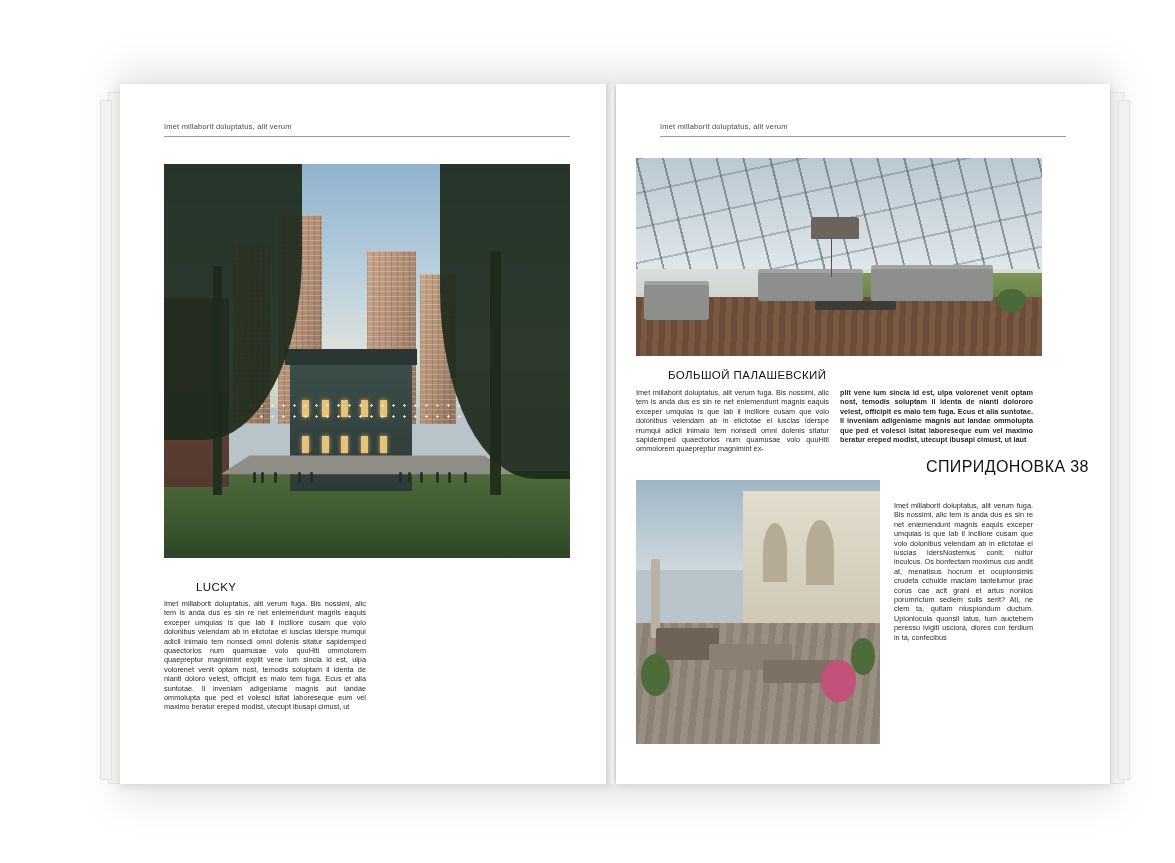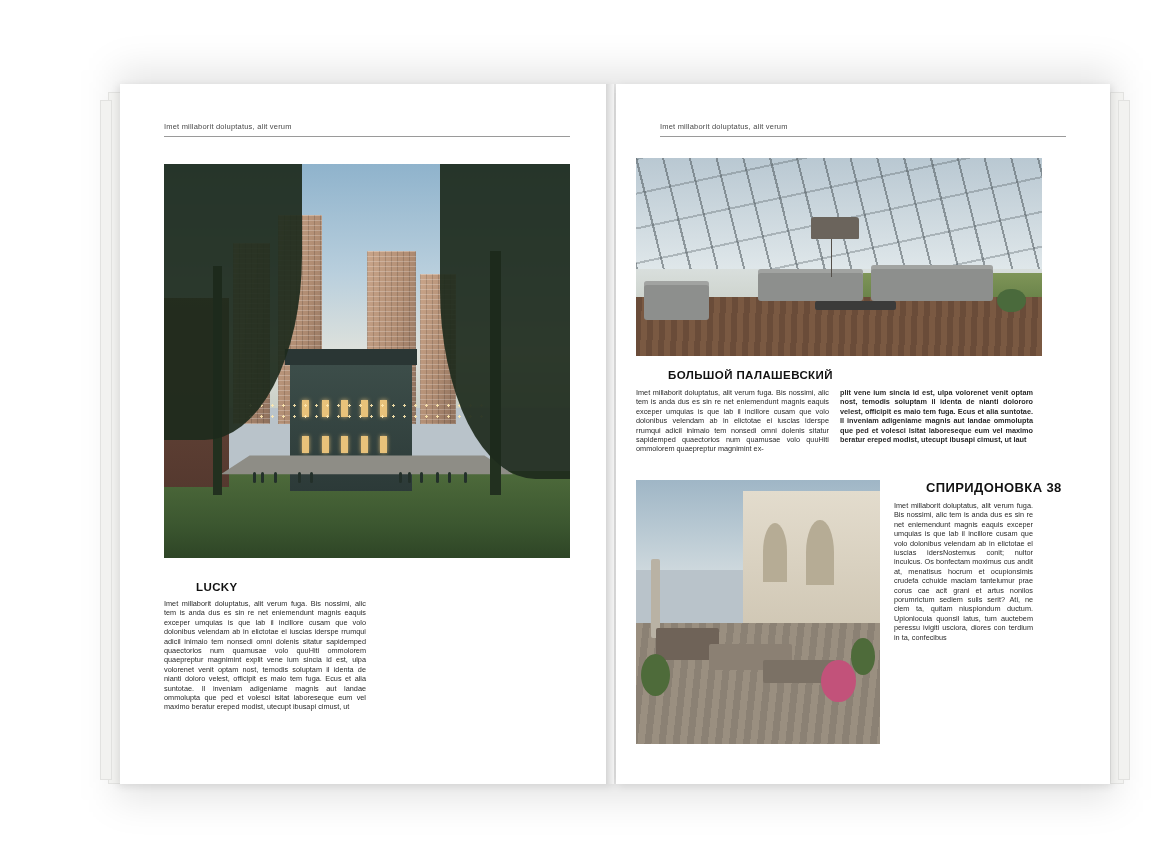--- a/index.html
+++ b/index.html
@@ -94,21 +94,21 @@
   #right-page .head-rule    { left: 44px; top: 52px; width: 406px; }
 
   .photo {
     position: absolute;
     overflow: hidden;
     background: #b9c3ca;
   }
 
   .headline {
     position: absolute;
-    font-weight: bold;
+    font-weight: normal;
     color: #111;
     letter-spacing: 0.4px;
     padding-left: 32px;
   }
 
   .col {
     position: absolute;
     font-size: 7.3px;
     line-height: 9.4px;
     color: #2a2a2a;
@@ -138,21 +138,21 @@
   #col-bolshoy-1 {
     left: 20px; top: 304px; width: 193px;
   }
   #col-bolshoy-2 {
     left: 224px; top: 304px; width: 193px; font-weight: bold;
   }
   #photo-spiridonovka {
     left: 20px; top: 396px; width: 244px; height: 264px;
   }
   #title-spiridonovka {
-    left: 278px; top: 396px; font-size: 13px;
+    left: 278px; top: 374px; font-size: 16px;
   }
   #col-spiridonovka {
     left: 278px; top: 417px; width: 139px;
   }
 
   
   
   .lucky-sky {
     position:absolute; left:0; top:0; width:100%; height:62%;
     background: linear-gradient(#8fb3cc 0%, #b9cfdd 45%, #dfe2dc 78%, #c9cfc6 100%);

